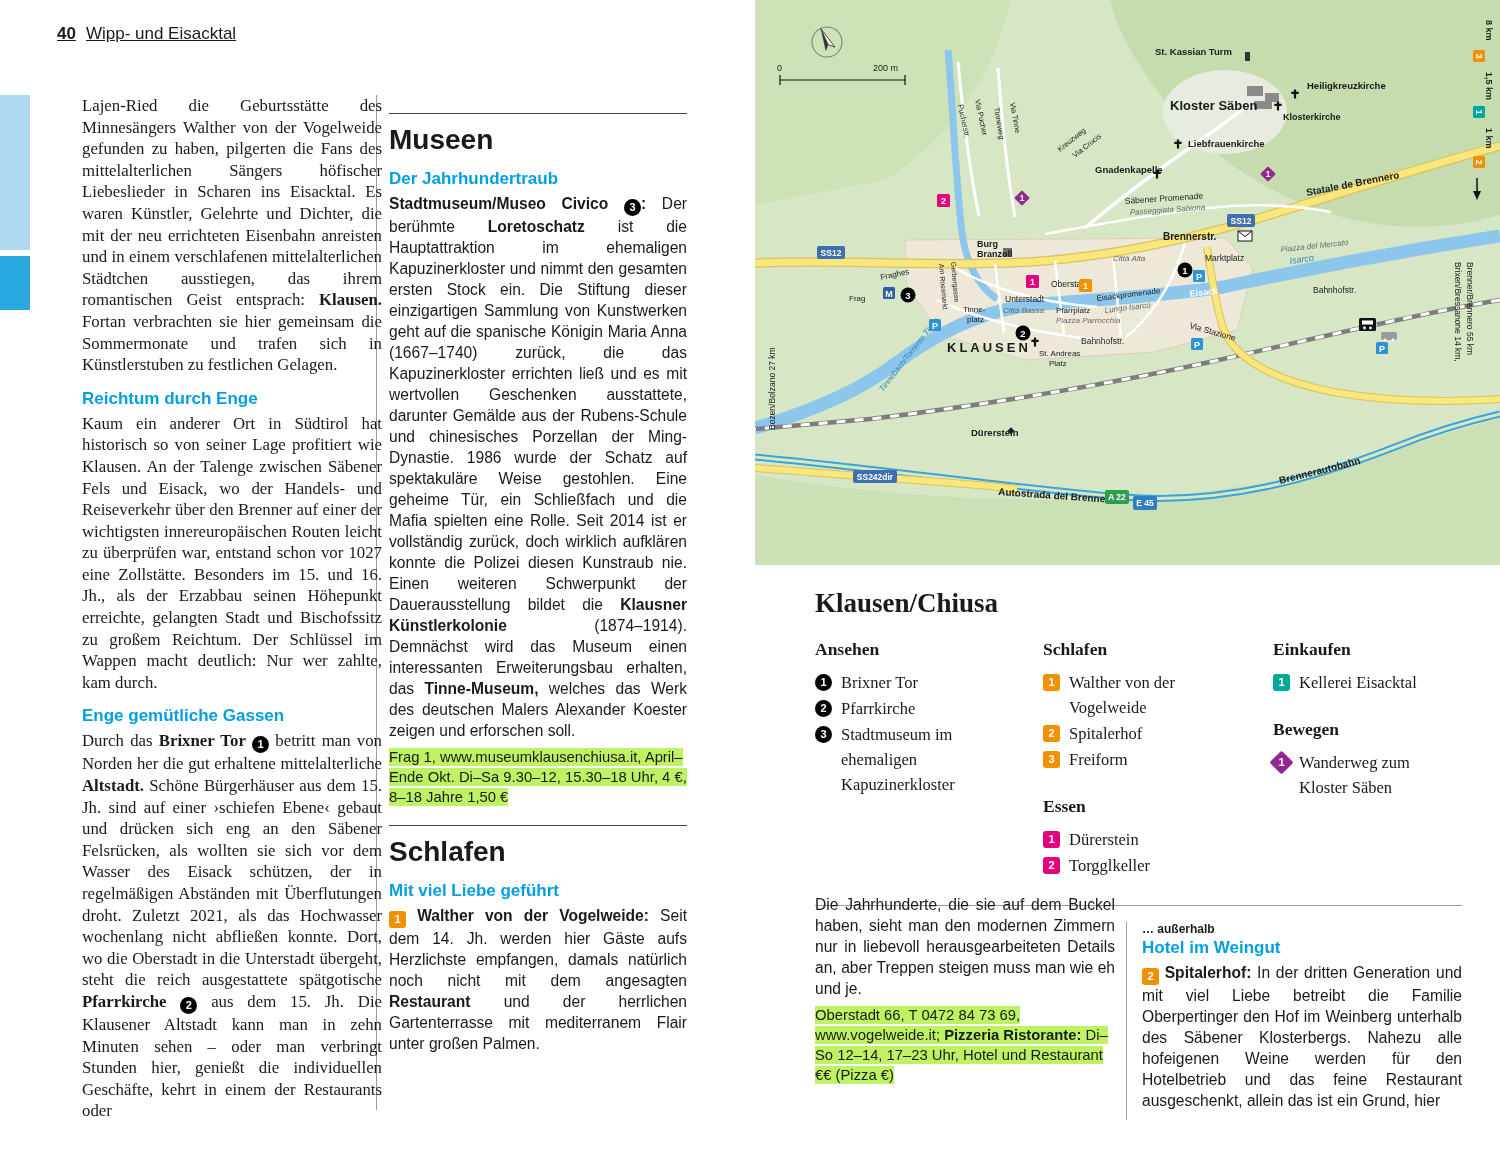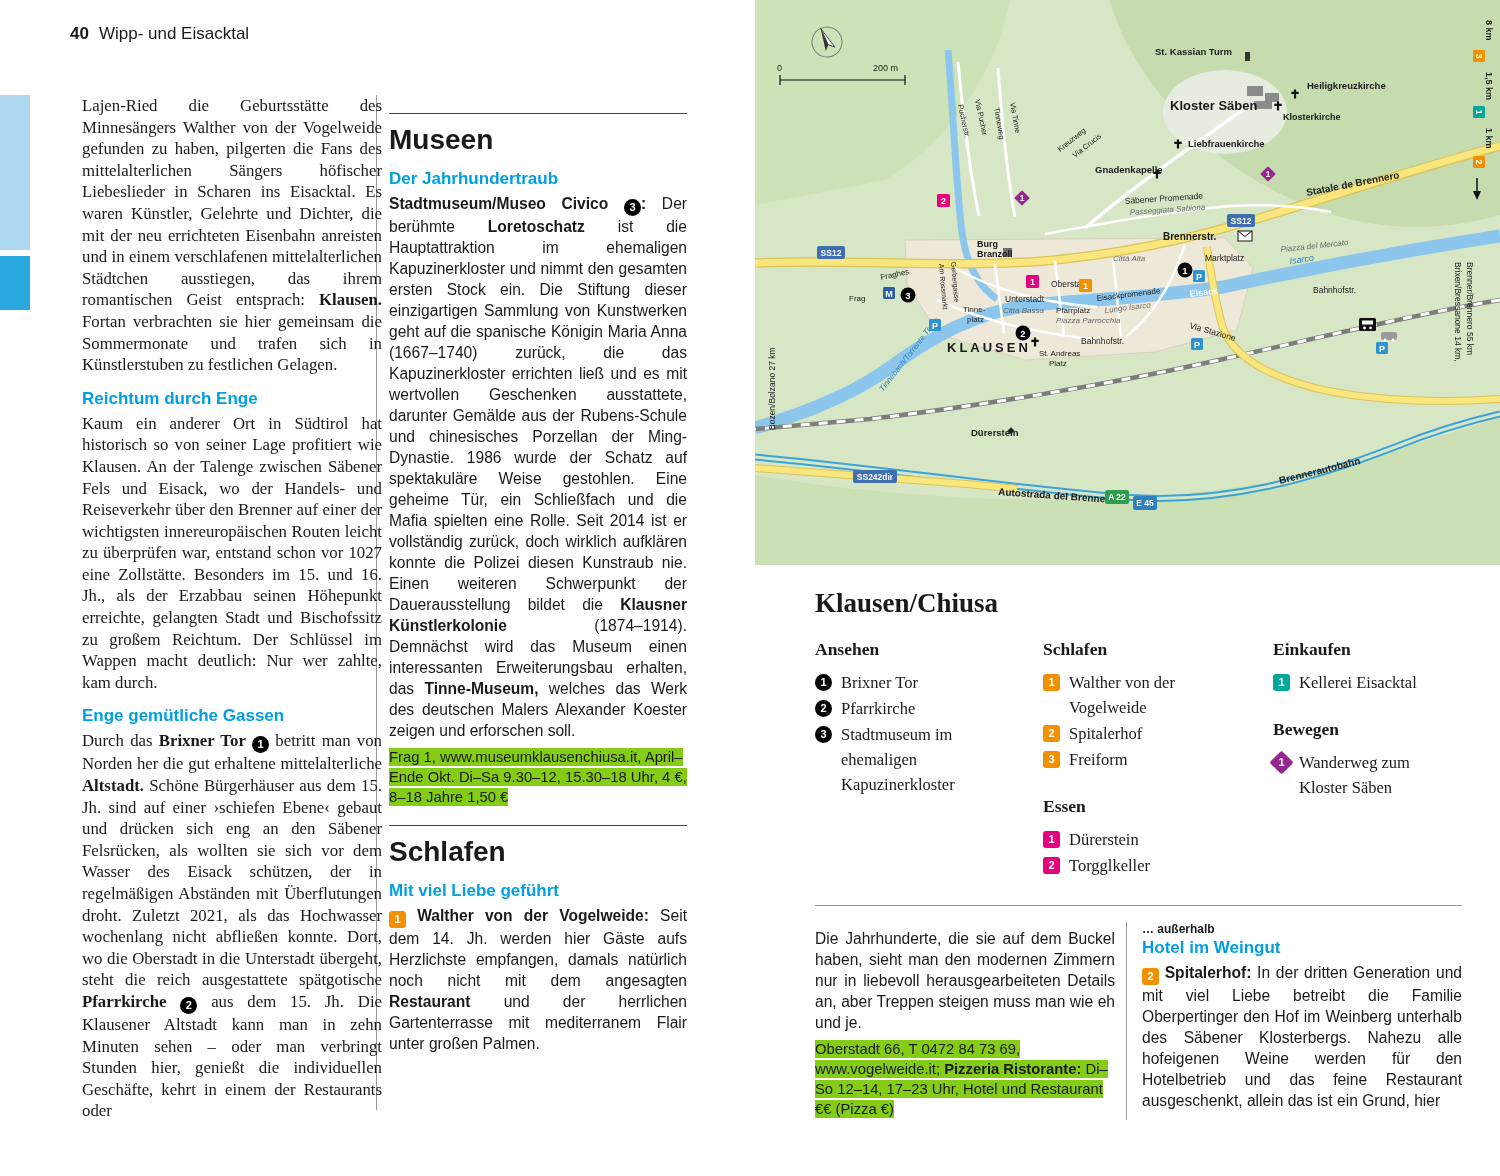--- a/index.html
+++ b/index.html
@@ -1,36 +1,36 @@
 <!DOCTYPE html>
 <html lang="de"><head>
 <meta charset="utf-8">
 <style>
   html,body{margin:0;padding:0;}
   .page{position:relative;width:1500px;height:1176px;background:#ffffff;overflow:hidden;
         font-family:"Liberation Serif",serif;color:#1a1a1a;}
   
-  .pagehead{position:absolute;left:70px;top:24px;font-family:"Liberation Sans",sans-serif;font-size:17px;}
+  .pagehead{position:absolute;left:57px;top:24px;font-family:"Liberation Sans",sans-serif;font-size:17px;text-decoration:underline;}
   .pagehead .num{font-weight:bold;margin-right:10px;}
   
   .tab1{position:absolute;left:0;top:95px;width:30px;height:155px;background:#aed9f1;}
   .tab2{position:absolute;left:0;top:256px;width:30px;height:54px;background:#29a8e0;}
   
   .col{position:absolute;top:95px;}
   .col1{left:82px;width:300px;}
   .col2{left:389px;width:298px;}
   .vrule-main{position:absolute;left:376px;top:95px;width:1px;height:1015px;background:#9c9c9c;}
   .serif-p{font-family:"Liberation Serif",serif;font-size:16.8px;line-height:21.6px;text-align:justify;margin:0;hyphens:auto;}
   .sans-p{font-family:"Liberation Sans",sans-serif;font-size:15.6px;line-height:21px;text-align:justify;margin:0;hyphens:auto;}
   .b{font-weight:bold;}
   .bluehead{font-family:"Liberation Sans",sans-serif;font-weight:bold;font-size:17px;color:#009FE3;margin:13px 0 4px 0;}
   .sechead{font-family:"Liberation Sans",sans-serif;font-size:28px;color:#1a1a1a;border-top:1px solid #444;
            padding-top:10px;margin:18px 0 12px 0;}
   .info{font-family:"Liberation Sans",sans-serif;font-size:14.8px;line-height:20px;margin:6px 0 0 0;text-align:left;}
-  .info span{background:#84cc16;padding:1px 0;}
+  .info span{background:#bef264;padding:1px 0;}
   
   .mk{display:inline-block;min-width:17px;height:17px;border-radius:50%;background:#000;color:#fff;
       font-family:"Liberation Sans",sans-serif;font-weight:bold;font-size:11px;line-height:17px;text-align:center;
       vertical-align:-2px;}
   .mk-orange{border-radius:3px;background:#F29100;}
   
   .legend{position:absolute;left:815px;top:588px;width:660px;}
   .legend-title{font-family:"Liberation Serif",serif;font-weight:bold;font-size:27px;margin:0 0 20px 0;}
   .legend-grid{display:grid;grid-template-columns:213px 215px 1fr;gap:15px;}
   .lg-head{font-family:"Liberation Serif",serif;font-weight:bold;font-size:17.5px;margin:0 0 10px 0;}
@@ -40,21 +40,21 @@
   .lg-mk{flex:0 0 auto;display:inline-block;width:17px;height:17px;border-radius:50%;background:#000;color:#fff;
          font-family:"Liberation Sans",sans-serif;font-weight:bold;font-size:11px;line-height:17px;text-align:center;margin-top:4px;}
   .sq-orange{border-radius:3px;background:#F29100;}
   .sq-pink{border-radius:3px;background:#E5007D;}
   .sq-teal{border-radius:3px;background:#00A79B;}
   .diamond{border-radius:2px;background:#93278F;transform:rotate(45deg);}
   .diamond i{display:block;transform:rotate(-45deg);font-style:normal;}
   
   .hdivider{position:absolute;left:815px;top:905px;width:647px;height:1px;background:#9c9c9c;}
   .vrule-bottom{position:absolute;left:1126px;top:922px;width:1px;height:198px;background:#9c9c9c;}
-  .colA{position:absolute;left:815px;top:928px;width:300px;}
+  .colA{position:absolute;left:815px;top:894px;width:300px;}
   .colB{position:absolute;left:1142px;top:922px;width:320px;}
   .colB .h0{font-family:"Liberation Sans",sans-serif;font-weight:bold;font-size:12px;margin:0 0 2px 0;}
   .colB .bluehead{margin-top:0;}
   
   .map{position:absolute;left:755px;top:0;width:745px;height:565px;}
   svg text{font-family:"Liberation Sans",sans-serif;fill:#1a1a1a;}
   .bold{font-weight:bold;}
   .it{font-style:italic;}
   .gray{fill:#666;}
   .water{fill:#2f80bf;font-style:italic;}

